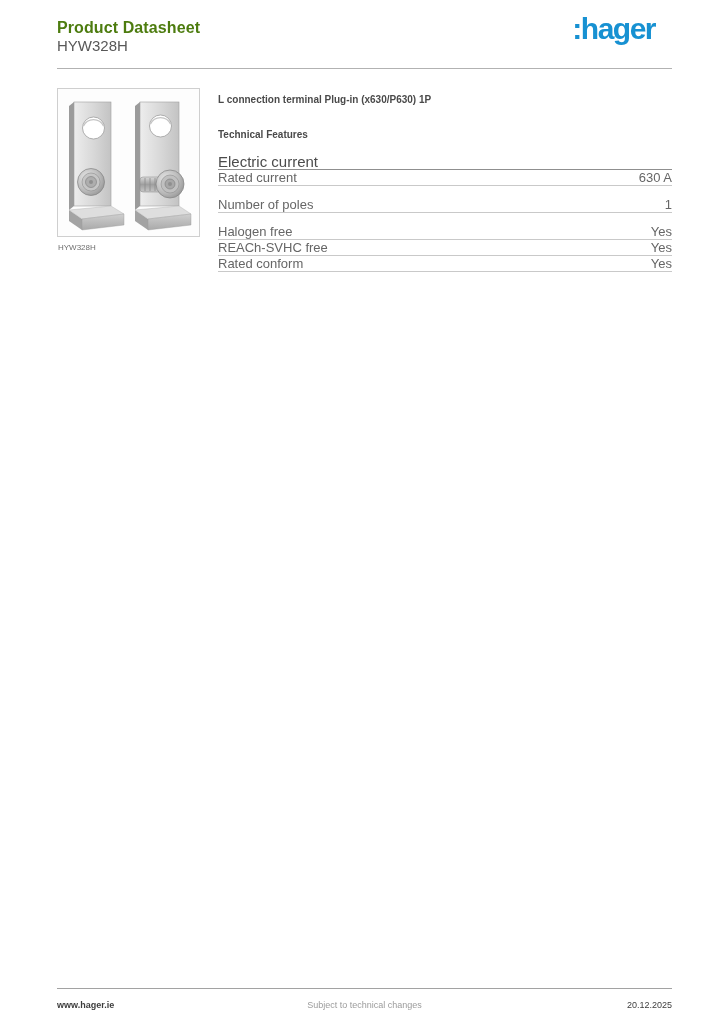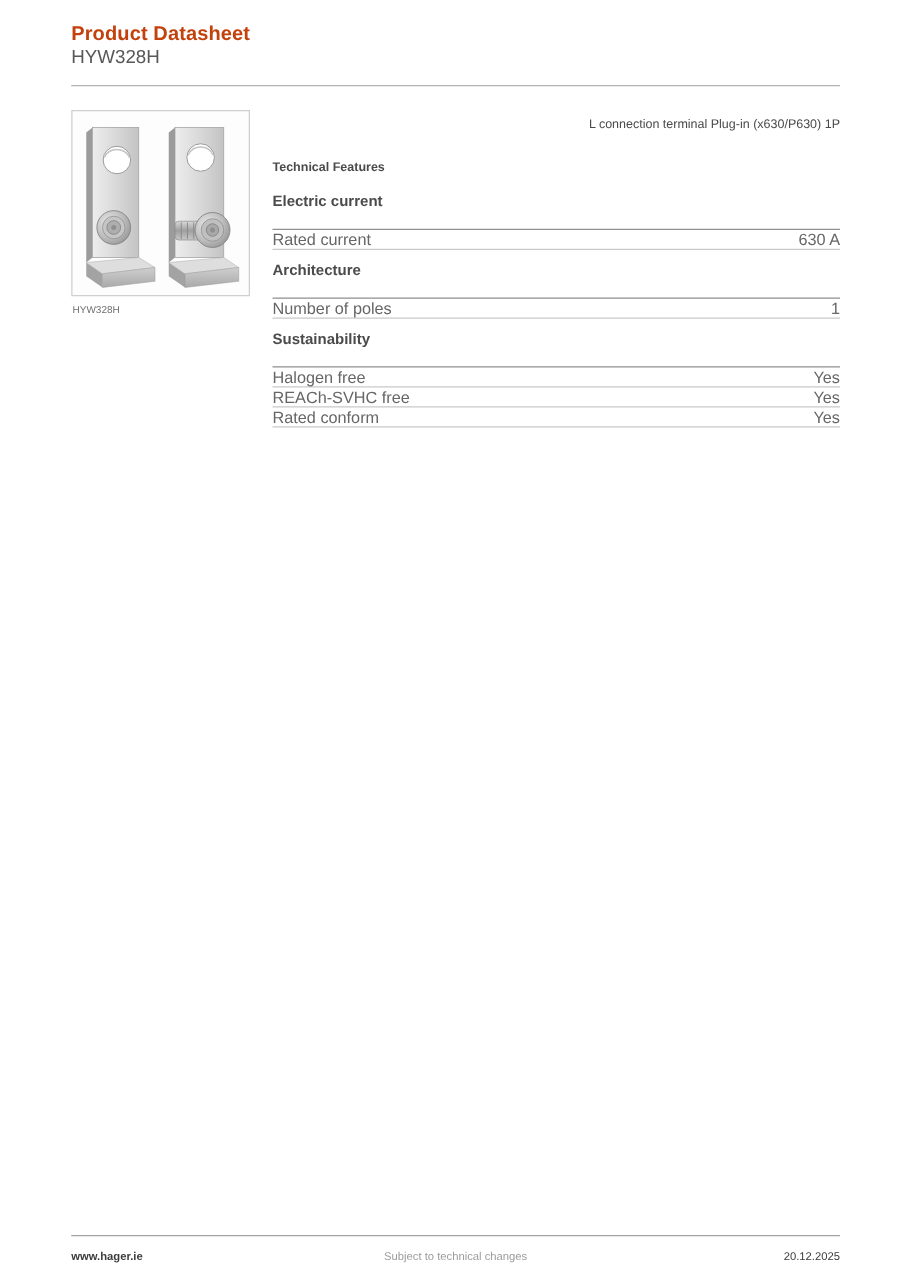--- a/index.html
+++ b/index.html
@@ -7,21 +7,21 @@
     position:relative;
     width:724px;height:1024px;
     background:#ffffff;
     font-family:"Liberation Sans","DejaVu Sans",sans-serif;
     overflow:hidden;
     margin:0 auto;
   }
   
   .hdr-title{
     position:absolute;left:57px;top:19px;
-    font-size:16px;font-weight:bold;color:#c2410c;letter-spacing:.1px;
+    font-size:16px;font-weight:bold;color:#4d7c0f;letter-spacing:.1px;
   }
   .hdr-ref{
     position:absolute;left:57px;top:37px;
     font-size:15px;font-weight:normal;color:#585858;
   }
   .logo{
     position:absolute;right:69px;top:11px;
     font-size:30px;font-weight:bold;color:#1791d2;
     letter-spacing:-1.5px;line-height:36px;
   }
@@ -37,32 +37,31 @@
   .img-caption{
     position:absolute;left:58px;top:243px;
     font-size:8px;color:#6f6f6f;
   }
   
   .content{
     position:absolute;left:218px;top:94px;width:454px;
     font-size:10px;color:#666;
   }
   .product-title{
-    font-size:10px;font-weight:normal;color:#4a4a4a;line-height:11px;
+    font-size:10px;font-weight:bold;color:#4a4a4a;line-height:11px;
     margin:0 0 24px 0;
-    text-align:right;
   }
   .tech-heading{
     font-size:10px;font-weight:bold;color:#4a4a4a;line-height:11px;
     margin:16px 0 16px 0;
   }
   .section{margin-bottom:11px;}
   .section-title{
-    font-size:12px;font-weight:bold;color:#4b4b4b;line-height:11px;
-    padding-bottom:16px;border-bottom:1px solid #8f8f8f;
+    font-size:15px;font-weight:normal;color:#4b4b4b;line-height:11px;
+    padding-bottom:2px;border-bottom:1px solid #8f8f8f;
   }
   .row{
     display:flex;justify-content:space-between;align-items:baseline;
     padding:2px 0 2px 0;line-height:11px;
     border-bottom:1px solid #c9c9c9;
     font-size:13px;color:#666;
   }
   .row .val{text-align:center;white-space:nowrap;}
   
   .footer{
@@ -77,20 +76,21 @@
   .f-note{flex:0 0 auto;color:#9c9c9c;font-weight:normal;}
   .f-date{flex:1;text-align:right;font-weight:normal;color:#3d3d3d;}
 </style>
 </head>
 <body>
 
 <div class="page">
 
   <div class="hdr-title">Product Datasheet</div>
   <div class="hdr-ref">HYW328H</div>
+  <div class="logo">:hager</div>
   <div class="hdr-rule"></div>
 
   <div class="img-frame">
     <svg viewBox="0 0 141 147">
       <defs>
         <linearGradient id="plate" x1="0" y1="0" x2="1" y2="0">
           <stop offset="0" stop-color="#ededed"></stop>
           <stop offset="0.55" stop-color="#d7d7d7"></stop>
           <stop offset="1" stop-color="#c3c3c3"></stop>
         </linearGradient>
@@ -151,29 +151,27 @@
 
     <div class="section">
       <div class="section-title">Electric current</div>
       <div class="row">
         <span class="lbl">Rated current</span>
         <span class="val">630 A</span>
       </div>
     </div>
 
     <div class="section">
-      <div class="section-title">Architecture</div>
       <div class="row">
         <span class="lbl">Number of poles</span>
         <span class="val">1</span>
       </div>
     </div>
 
     <div class="section">
-      <div class="section-title">Sustainability</div>
       <div class="row">
         <span class="lbl">Halogen free</span>
         <span class="val">Yes</span>
       </div>
       <div class="row">
         <span class="lbl">REACh-SVHC free</span>
         <span class="val">Yes</span>
       </div>
       <div class="row">
         <span class="lbl">Rated conform</span>

